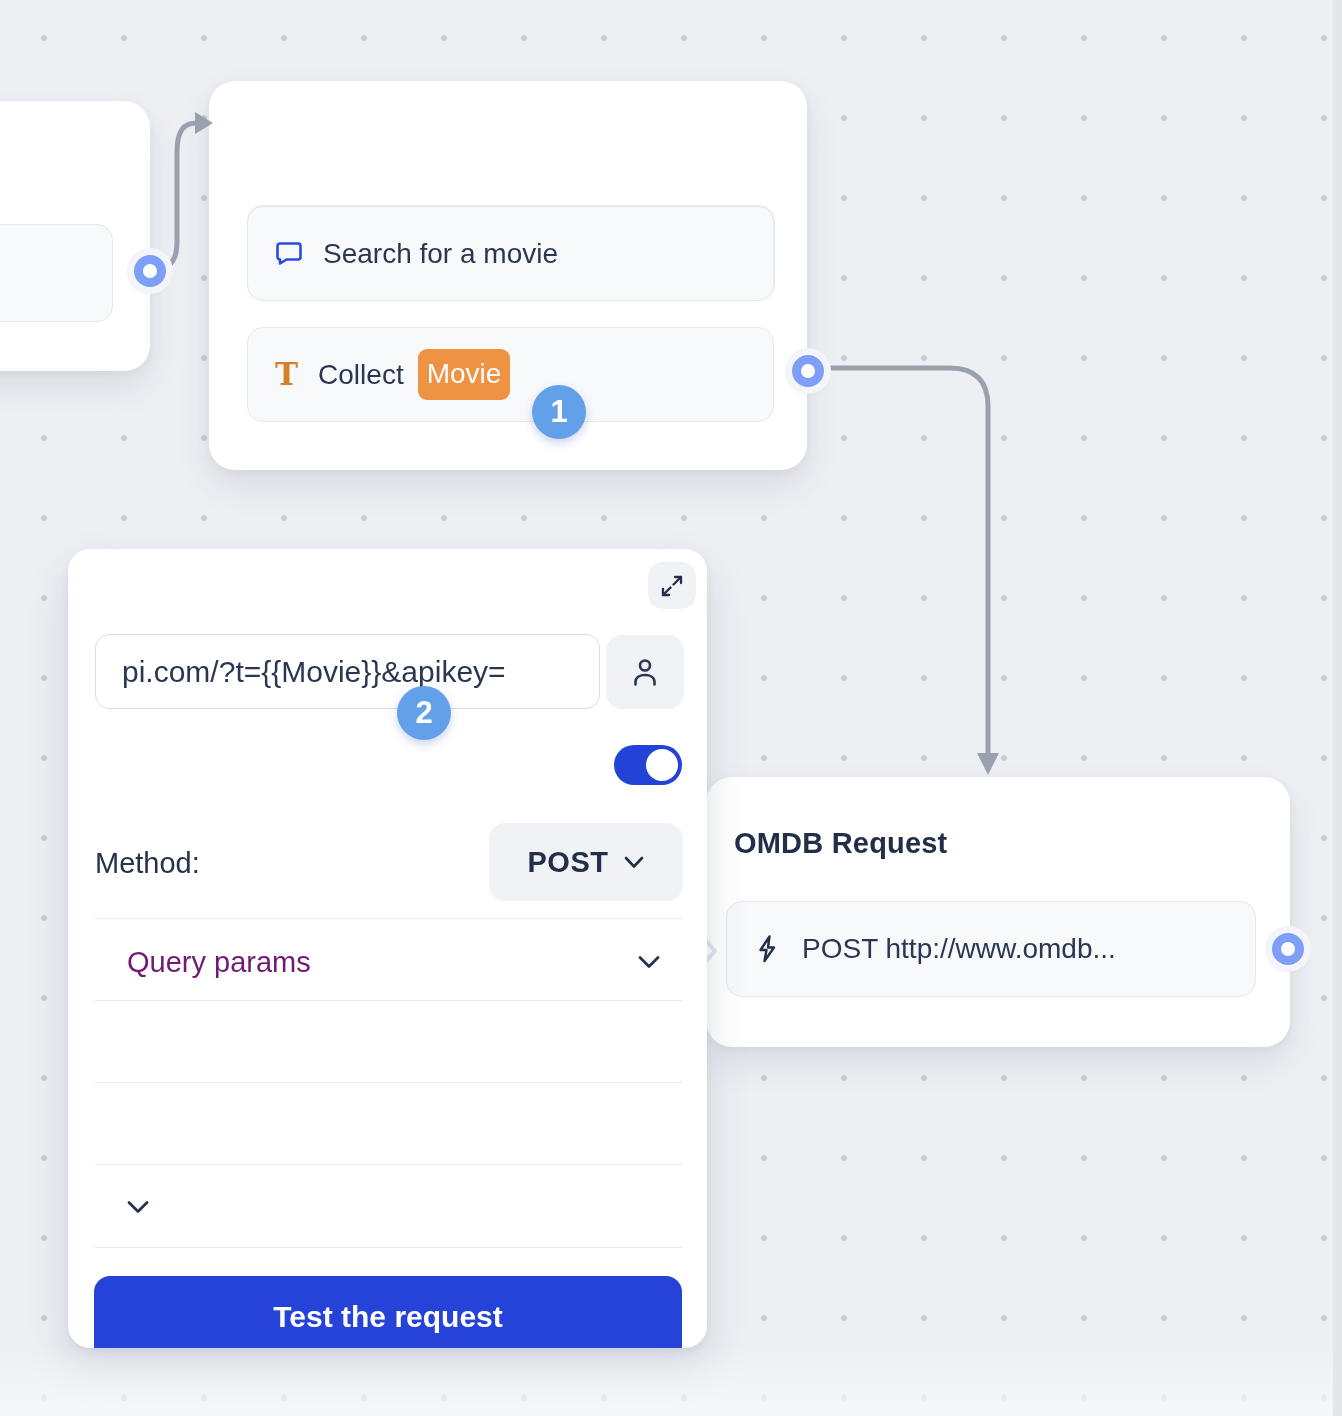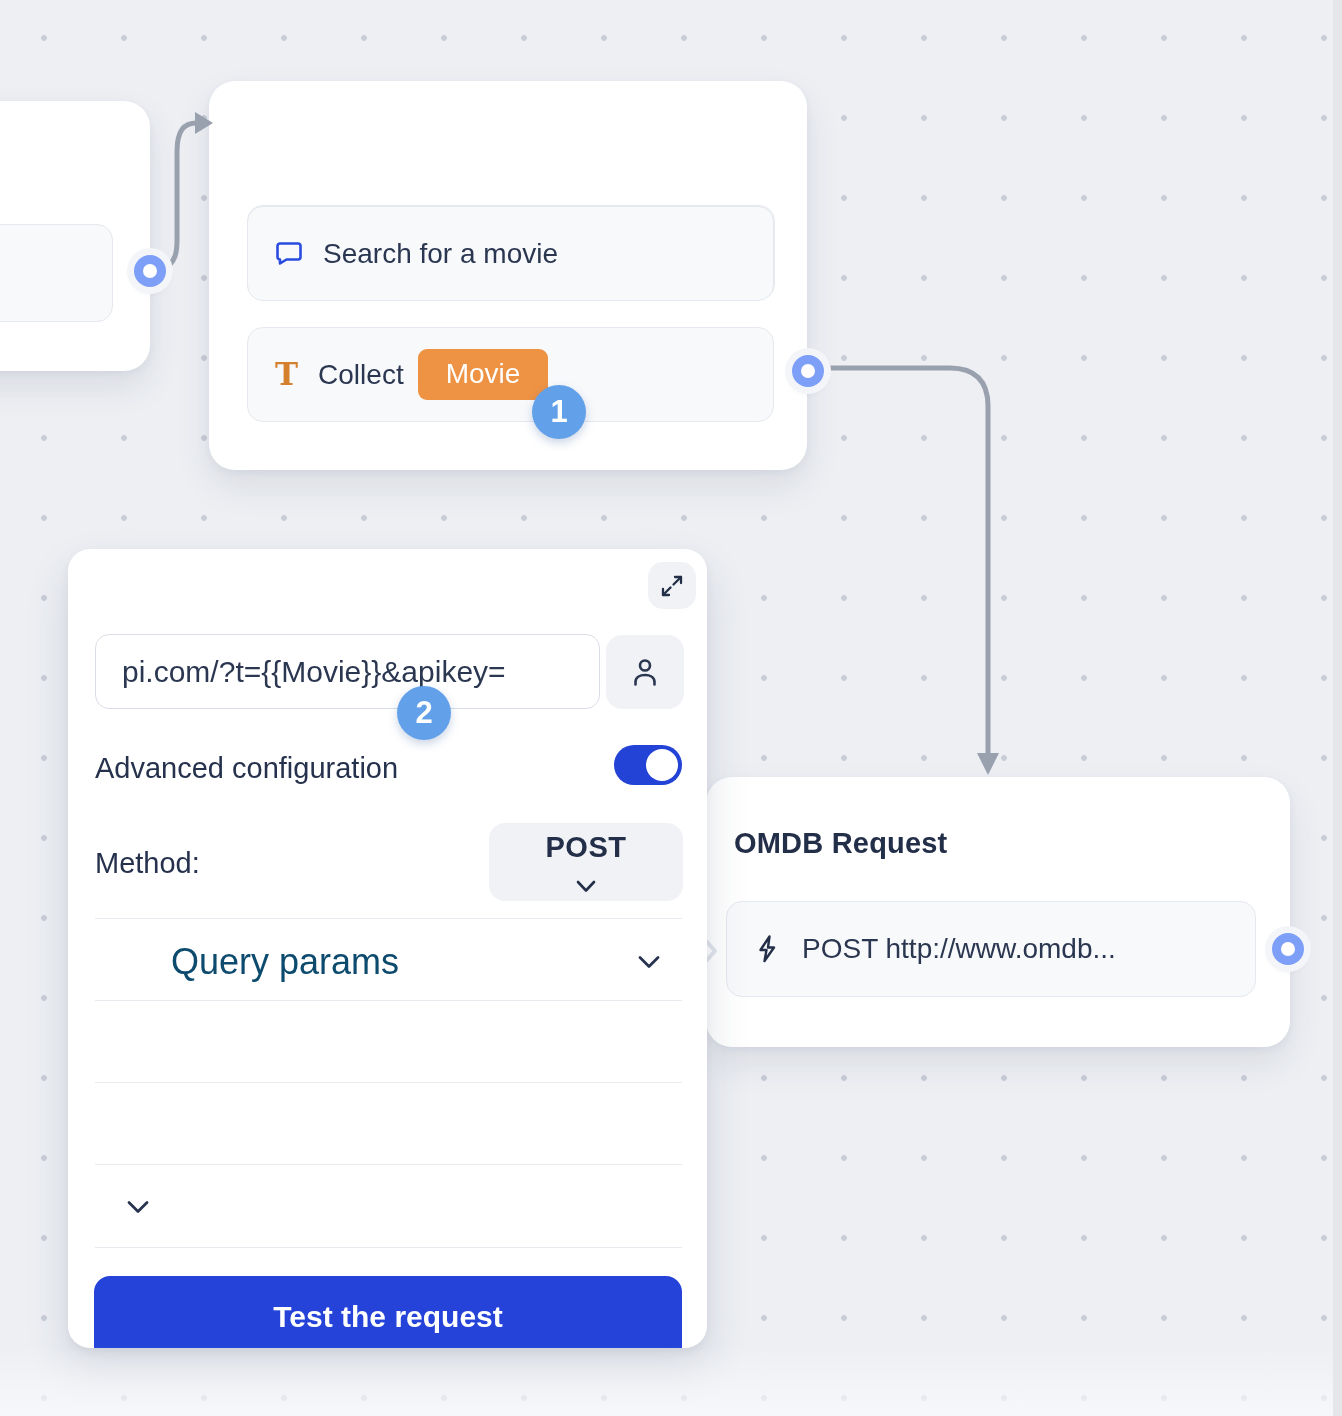--- a/index.html
+++ b/index.html
@@ -12,45 +12,45 @@
   }
   .stage::after{content:"";position:absolute;left:0;right:0;bottom:0;height:70px;
     background:linear-gradient(rgba(237,239,243,0), rgba(248,249,251,.85));pointer-events:none;}
   .card{position:absolute;background:#fff;border-radius:26px;
     box-shadow:0 16px 34px rgba(45,55,90,.10),0 3px 8px rgba(45,55,90,.05);}
   .node-title{position:absolute;font-size:29px;font-weight:700;color:#232f49;letter-spacing:.2px;}
   .node-row{position:absolute;display:flex;align-items:center;background:#f8f9fb;
     border:1.5px solid #e5e8ee;border-radius:16px;box-sizing:border-box;padding-left:27px;gap:20px;}
   .row-label{font-size:28px;color:#2b3751;white-space:nowrap;}
   .var-badge{display:inline-block;background:#ee9244;color:#fff;font-size:28px;
-    padding:7px 28px;border-radius:9px;line-height:1.3;}
+    padding:7px 9px;border-radius:9px;line-height:1.3;}
   .port{position:absolute;width:14px;height:14px;background:#fff;border:9px solid #7d9ff7;
     border-radius:50%;box-shadow:0 0 0 7px #f3f5f9,0 3px 8px rgba(45,55,90,.18);}
   .step-badge{position:absolute;width:54px;height:54px;border-radius:50%;background:#62a1e9;
     color:#fff;font-size:31px;font-weight:700;display:flex;align-items:center;justify-content:center;
     box-shadow:0 4px 10px rgba(50,90,160,.25);}
   .panel{position:absolute;left:68px;top:549px;width:639px;height:799px;background:#fff;
     border-radius:22px;box-shadow:0 20px 44px rgba(45,55,90,.14),0 4px 10px rgba(45,55,90,.06);overflow:hidden;}
   .icon-btn{position:absolute;background:#f1f2f5;border-radius:15px;display:flex;
     align-items:center;justify-content:center;}
   .url-input{position:absolute;left:27px;top:85px;width:505px;height:75px;box-sizing:border-box;
     border:1.5px solid #d9dde5;border-radius:14px;background:#fff;color:#2b3751;font-size:30px;
     font-family:"Liberation Sans",sans-serif;padding:0 8px 0 26px;outline:none;}
   .panel-label{position:absolute;font-size:29px;color:#26324d;white-space:nowrap;}
   .toggle{position:absolute;left:546px;top:745px;width:68px;height:40px;border-radius:20px;
     background:#2342d6;}
   .toggle .knob{position:absolute;right:4px;top:4px;width:32px;height:32px;border-radius:50%;background:#fff;}
   .toggle{top:196px;}
   .dropdown{position:absolute;left:421px;top:274px;width:194px;height:78px;background:#f1f2f5;
-    border-radius:16px;display:flex;align-items:center;justify-content:center;gap:16px;flex-direction:column;}
+    border-radius:16px;display:flex;align-items:center;justify-content:center;gap:16px;}
   .dropdown .dd-label{font-size:29px;font-weight:600;color:#232f49;letter-spacing:.5px;}
   .divider{position:absolute;left:27px;width:587px;height:0;border-top:1.5px solid #e8eaef;}
   .section-row{position:absolute;left:27px;width:587px;height:80px;display:flex;
     align-items:center;justify-content:space-between;box-sizing:border-box;padding:0 22px 0 32px;}
-  .section-label{font-size:36px;color:#0c4a6e;margin-left:44px;}
+  .section-label{font-size:29px;color:#701a75;}
   .test-btn{position:absolute;left:26px;top:727px;width:588px;height:74px;background:#2543d9;
     border:none;border-radius:16px 16px 0 0;color:#fff;font-size:30px;font-weight:700;
     font-family:"Liberation Sans",sans-serif;padding-top:8px;cursor:pointer;}
   svg{display:block;}
   .abs{position:absolute;}
 </style>
 </head>
 <body>
 
 <div class="stage">
@@ -130,21 +130,20 @@
 
     <div class="icon-btn" style="left:538px;top:86px;width:78px;height:74px;border-radius:16px;">
       <span>
         <svg width="32" height="34" viewBox="0 0 32 34" fill="none" stroke="#2b3751" stroke-width="2.6" stroke-linecap="round">
           <circle cx="16" cy="10.5" r="5"></circle>
           <path d="M6.5 29.5v-2.5c0-4.4 4.2-7 9.5-7s9.5 2.6 9.5 7v2.5"></path>
         </svg>
       </span>
     </div>
 
-    <div class="panel-label" style="left:27px;top:203px;">Advanced configuration</div>
     <div class="toggle">
       <div class="knob"></div>
     </div>
 
     <div class="panel-label" style="left:27px;top:298px;">Method:</div>
     <div class="dropdown">
       <span class="dd-label">POST</span>
       <span>
         <svg width="20" height="13" viewBox="0 0 20 13" fill="none" stroke="#232f49" stroke-width="2.6" stroke-linecap="round" stroke-linejoin="round">
           <polyline points="2,2 10,10.5 18,2"></polyline>

